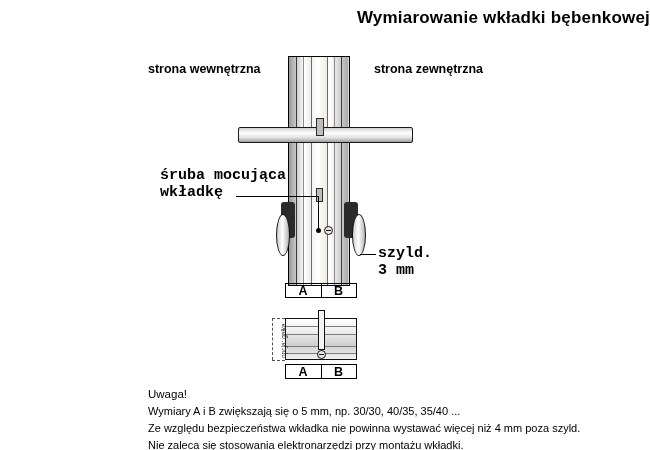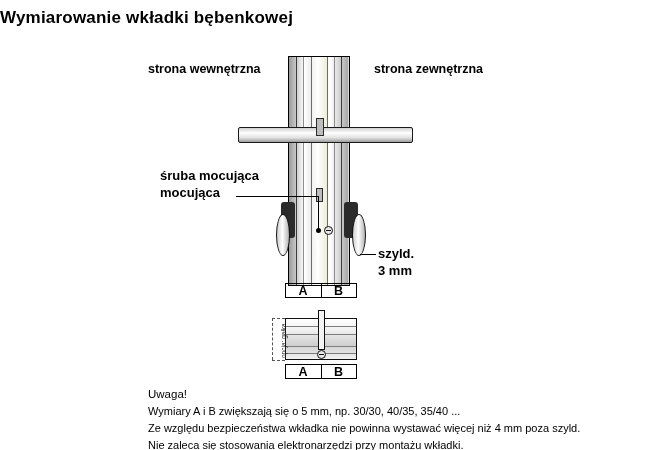--- a/index.html
+++ b/index.html
@@ -19,21 +19,21 @@
     width: 650px;
     height: 450px;
   }
   .abs { position: absolute; }
 
   
   .title {
     left: 0;
     top: 8px;
     width: 650px;
-    text-align: left;
+    text-align: right;
     font-size: 17px;
     font-weight: bold;
     letter-spacing: 0.2px;
   }
 
   
   .side-label {
     font-size: 12.5px;
     font-weight: bold;
     white-space: nowrap;
@@ -131,24 +131,25 @@
   
   .leader {
     height: 0;
     border-top: 1.4px solid #000;
   }
   .leader-v {
     width: 0;
     border-left: 1.4px solid #000;
   }
   .callout {
-    font-size: 13px;
+    font-size: 15px;
     font-weight: bold;
     line-height: 16px;
     white-space: nowrap;
+    font-family: Liberation Mono, monospace;
   }
 
   
   .dimline {
     height: 0;
     border-top: 1.2px solid #000;
   }
   .tick {
     width: 0;
     border-left: 1.2px solid #000;
@@ -224,21 +225,21 @@
 
     <div class="abs cap" style="left:281px; top:202px; width:14px; height:36px;"></div>
     <div class="abs cap" style="left:344px; top:202px; width:14px; height:36px;"></div>
     <div class="abs ell" style="left:276px; top:214px; width:12px; height:40px;"></div>
     <div class="abs ell" style="left:352px; top:214px; width:12px; height:40px;"></div>
 
     <div class="abs screw-dot" style="left:324px; top:226px;"></div>
   </div>
 
   <div class="abs callout" style="left:160px; top:168px;">śruba mocująca</div>
-  <div class="abs callout" style="left:160px; top:185px;">mocująca</div>
+  <div class="abs callout" style="left:160px; top:185px;">wkładkę</div>
   <div class="abs leader" style="left:236px; top:196px; width:82px;"></div>
   <div class="abs leader-v" style="left:318px; top:196px; height:34px;"></div>
   <div class="abs" style="left:316px; top:228px; width:5px; height:5px; background:#000; border-radius:50%;"></div>
 
   <div class="abs callout" style="left:378px; top:246px;">szyld.</div>
   <div class="abs callout" style="left:378px; top:263px;">3 mm</div>
   <div class="abs leader" style="left:360px; top:254px; width:16px;"></div>
 
   <div class="abs">
     <div class="abs dimline" style="left:285px; top:283px; width:72px;"></div>

